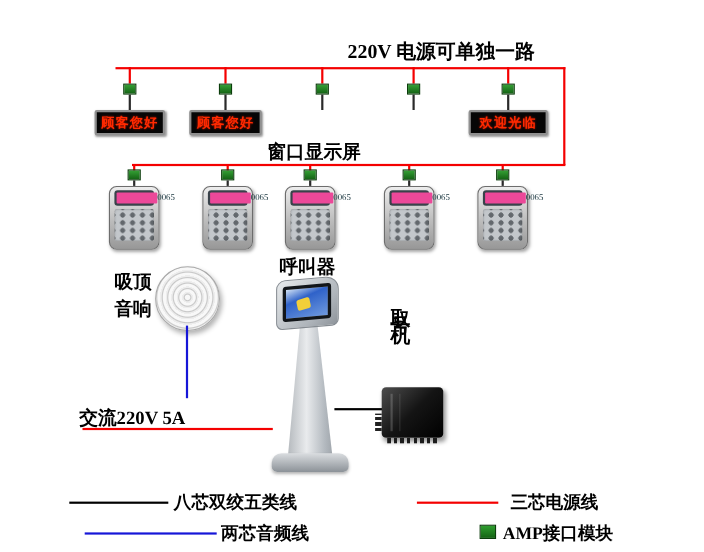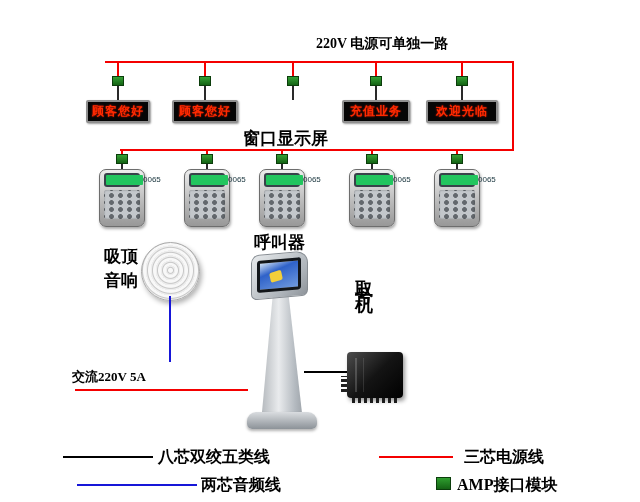--- a/index.html
+++ b/index.html
@@ -21,22 +21,22 @@
        display:flex;align-items:center;justify-content:center;
        color:#ff2a00;font-size:12px;font-weight:700;letter-spacing:1px;
        text-shadow:0 0 2px #c41600;box-shadow:1px 1px 2px rgba(0,0,0,.4);}
 
   
   .caller{position:absolute;top:169px;width:46px;height:58px;box-sizing:border-box;
           border:1px solid #6d6d6d;border-radius:7px;padding:3px 4px;
           background:linear-gradient(180deg,#ededed,#bcbcbc 55%,#989898);
           box-shadow:1px 2px 3px rgba(0,0,0,.35);}
   .caller .lcd-wrap{background:#39424a;border-radius:3px;padding:2px;}
-  .caller .lcd{background:#22c55e;color:#17333c;border-radius:1px;text-align:center;
-               font-family:Liberation Sans, sans-serif;font-size:8px;line-height:10px;padding-left:37px;}
+  .caller .lcd{background:#ec4899;color:#17333c;border-radius:1px;text-align:center;
+               font-family:Liberation Serif, serif;font-size:8px;line-height:10px;padding-left:37px;}
   .caller .keypad{margin-top:3px;height:29px;border-radius:2px;background-color:#c3c7cb;
                   background-image:radial-gradient(circle,#63686d 2.1px,transparent 2.6px);
                   background-size:9px 7px;background-position:3px 2px;
                   box-shadow:inset 0 0 2px rgba(0,0,0,.4);}
 
   
   .speaker{position:absolute;left:141px;top:242px;width:57px;height:57px;border-radius:50%;
            background:repeating-radial-gradient(circle at 50% 48%,#f8f8f8 0 2px,#c7c7c7 3px,#ededed 4px 5px);
            border:1px solid #a8a8a8;box-shadow:2px 3px 5px rgba(0,0,0,.3);}
 
@@ -69,21 +69,21 @@
              background:repeating-linear-gradient(0deg,#222 0 3px,transparent 3px 5px);}
 
   .legend-square{position:absolute;left:436px;top:477px;width:15px;height:13px;box-sizing:border-box;
                  background:linear-gradient(#2f9e2f,#146314);border:1px solid #0b3d0b;}
 </style>
 </head>
 <body>
 
 <div class="stage">
 
-  <div class="label" style="left:316px;top:35px;font-size:14px;">220V  电源可单独一路</div>
+  <div class="label" style="left:316px;top:35px;font-size:18px;">220V  电源可单独一路</div>
 
   <div class="line h red" style="left:105px;top:61px;width:409px;"></div>
   <div class="line v red" style="left:512px;top:61px;height:89px;"></div>
   <div class="line v red" style="left:117px;top:61px;height:15px;"></div>
   <div class="line v red" style="left:204px;top:61px;height:15px;"></div>
   <div class="line v red" style="left:292px;top:61px;height:15px;"></div>
   <div class="line v red" style="left:375px;top:61px;height:15px;"></div>
   <div class="line v red" style="left:461px;top:61px;height:15px;"></div>
 
   <div class="connector" style="left:112px;top:76px;"></div>
@@ -92,21 +92,20 @@
   <div class="connector" style="left:370px;top:76px;"></div>
   <div class="connector" style="left:456px;top:76px;"></div>
   <div class="stem" style="left:117px;top:86px;height:14px;"></div>
   <div class="stem" style="left:204px;top:86px;height:14px;"></div>
   <div class="stem" style="left:292px;top:86px;height:14px;"></div>
   <div class="stem" style="left:375px;top:86px;height:14px;"></div>
   <div class="stem" style="left:461px;top:86px;height:14px;"></div>
 
   <div class="led" style="left:86px;width:64px;">顾客您好</div>
   <div class="led" style="left:172px;width:66px;">顾客您好</div>
-  <div class="led" style="left:342px;width:68px;">充值业务</div>
   <div class="led" style="left:426px;width:72px;">欢迎光临</div>
 
   <div class="label" style="left:243px;top:127px;font-size:17px;">窗口显示屏</div>
 
   <div class="line h red" style="left:120px;top:149px;width:394px;"></div>
   <div class="line v red" style="left:121px;top:150px;height:5px;"></div>
   <div class="line v red" style="left:206px;top:150px;height:5px;"></div>
   <div class="line v red" style="left:281px;top:150px;height:5px;"></div>
   <div class="line v red" style="left:371px;top:150px;height:5px;"></div>
   <div class="line v red" style="left:456px;top:150px;height:5px;"></div>
@@ -167,21 +166,21 @@
     <div class="kiosk-neck"></div>
     <div class="kiosk-base"></div>
     <div class="kiosk-head">
       <div class="kiosk-screen">
         <div class="blob"></div>
       </div>
     </div>
   </div>
   <div class="label v-label" style="left:352px;top:266px;position:absolute;">取号机</div>
 
-  <div class="label" style="left:72px;top:368px;font-size:13px;">交流220V 5A</div>
+  <div class="label" style="left:72px;top:368px;font-size:17px;">交流220V 5A</div>
   <div class="line h red" style="left:75px;top:389px;width:173px;"></div>
 
   <div class="line h blk" style="left:304px;top:371px;width:44px;"></div>
 
   <div class="amp">
     <div class="sheen"></div>
     <div class="sheen2"></div>
     <div class="pins"></div>
     <div class="teeth"></div>
   </div>

